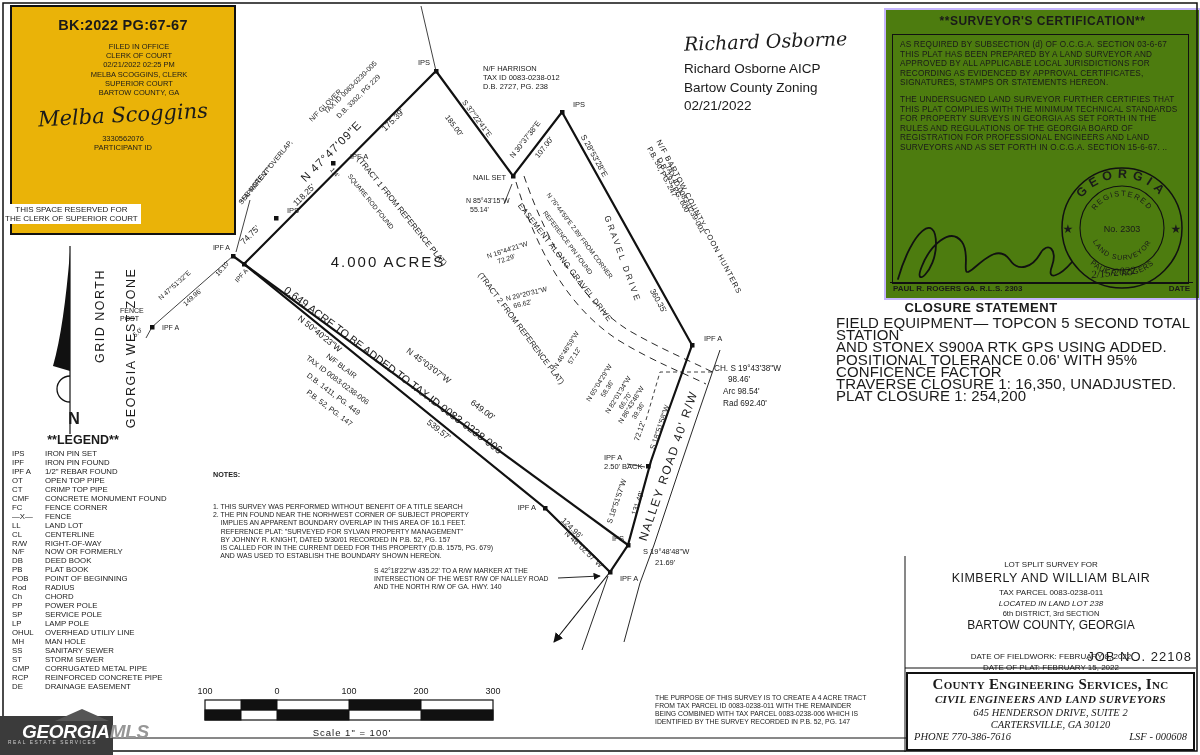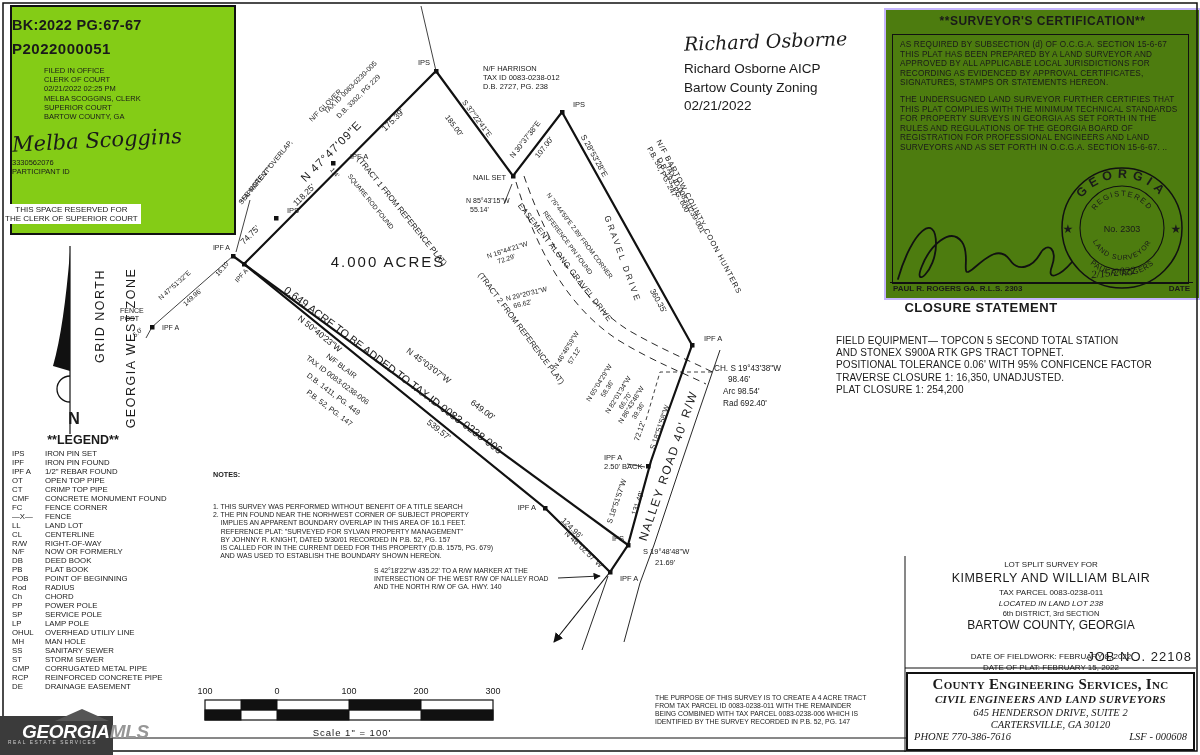--- a/index.html
+++ b/index.html
@@ -3,21 +3,21 @@
 <meta charset="utf-8">
 <style>
   html,body{margin:0;padding:0;background:#e8e8e8;}
   #sheet{position:relative;width:1200px;height:755px;background:#ffffff;overflow:hidden;
          font-family:"Liberation Sans",sans-serif;color:#1a1a1a;}
   .abs{position:absolute;}
   #plat-svg{position:absolute;left:0;top:0;z-index:5;pointer-events:none;}
   #plat-svg text{fill:#1a1a1a;font-family:"Liberation Sans",sans-serif;}
 
   
-  .clerk-box{left:10px;top:5px;width:222px;height:226px;border:2.5px solid #111;text-align:left;background:#84cc16;}
+  .clerk-box{left:10px;top:5px;width:222px;height:226px;border:2.5px solid #111;text-align:center;background:#eab308;}
   .clerk-l1{font-size:14.5px;font-weight:bold;margin-top:10px;letter-spacing:.3px;}
   .clerk-l2{font-size:15px;font-weight:bold;margin-top:7px;letter-spacing:.5px;}
   .clerk-filed{font-size:7.5px;line-height:9.2px;margin-top:9px;padding-left:32px;}
   .clerk-sig{font-family:"DejaVu Serif","Liberation Serif",serif;font-style:italic;font-size:21px;
              margin-top:6px;transform:rotate(-3deg);}
   .clerk-id{font-size:7.5px;line-height:9px;margin-top:7px;}
   .reserved{left:4px;top:204px;font-size:8px;line-height:9px;background:#fff;text-align:center;padding:1px 3px 1px 1px;}
 
   
   .osborne-sig{left:684px;top:30px;font-family:"DejaVu Serif","Liberation Serif",serif;
@@ -31,21 +31,21 @@
   .cert-para{font-size:8.2px;line-height:9.6px;letter-spacing:.2px;}
   .cert-para + .cert-para{margin-top:7px;}
   .cert-sigrow{position:absolute;left:4px;top:272px;width:303px;border-top:1.2px solid #111;
                display:flex;justify-content:space-between;font-size:8px;font-weight:bold;padding:1px 3px;box-sizing:border-box;}
   .cert-date{position:absolute;left:205px;top:256px;font-style:italic;font-size:11px;transform:rotate(-6deg);
              font-family:"Liberation Serif",serif;}
 
   
   .closure{left:836px;top:300px;width:358px;}
   .closure-title{font-size:13px;font-weight:bold;text-align:center;width:290px;letter-spacing:.5px;}
-  .closure-lines{font-size:10px;line-height:12.2px;letter-spacing:.1px;margin-top:20px;}
+  .closure-lines{font-size:15px;line-height:12.2px;letter-spacing:.1px;margin-top:2px;}
 
   
   .legend{left:8px;top:433px;width:192px;}
   .legend-title{font-size:12.5px;font-weight:bold;text-align:center;width:150px;margin-bottom:3px;}
   .leg-row{display:flex;font-size:7.8px;line-height:8.95px;}
   .leg-abbr{width:37px;flex:none;padding-left:4px;box-sizing:border-box;}
 
   
   .notes{left:213px;top:470px;width:340px;}
   .notes-title{font-size:7.2px;font-weight:bold;}
@@ -84,21 +84,20 @@
   .mls-mls{color:#979797;}
   .mls-tag{position:relative;margin-left:8px;font-size:4.8px;letter-spacing:1.6px;color:#cfcfcf;}
 </style>
 </head>
 <body>
 
 <div id="sheet">
 
   <div class="abs clerk-box">
     <div class="clerk-l1">BK:2022 PG:67-67</div>
-    <div class="clerk-l2">P2022000051</div>
     <div class="clerk-filed">
 
     <div>FILED IN OFFICE</div>
         <div>CLERK OF COURT</div>
         <div>02/21/2022 02:25 PM</div>
         <div>MELBA SCOGGINS, CLERK</div>
         <div>SUPERIOR COURT</div>
         <div>BARTOW COUNTY, GA</div>
       </div>
     <div class="clerk-sig">Melba Scoggins</div>
@@ -116,36 +115,36 @@
   <div class="abs osborne-lines">
 
   <div>Richard Osborne AICP</div>
       <div>Bartow County Zoning</div>
       <div>02/21/2022</div>
     </div>
 
   <div class="abs cert-box">
     <div class="cert-title">**SURVEYOR'S CERTIFICATION**</div>
     <div class="cert-inner">
-      <div class="cert-para">AS REQUIRED BY SUBSECTION (d) OF O.C.G.A. SECTION 15-6-67 THIS PLAT HAS BEEN PREPARED BY A LAND SURVEYOR AND APPROVED BY ALL APPLICABLE LOCAL JURISDICTIONS FOR RECORDING AS EVIDENCED BY APPROVAL CERTIFICATES, SIGNATURES, STAMPS OR STATEMENTS HEREON.</div>
+      <div class="cert-para">AS REQUIRED BY SUBSECTION (d) OF O.C.G.A. SECTION 03-6-67 THIS PLAT HAS BEEN PREPARED BY A LAND SURVEYOR AND APPROVED BY ALL APPLICABLE LOCAL JURISDICTIONS FOR RECORDING AS EVIDENCED BY APPROVAL CERTIFICATES, SIGNATURES, STAMPS OR STATEMENTS HEREON.</div>
       <div class="cert-para">THE UNDERSUGNED LAND SURVEYOR FURTHER CERTIFIES THAT THIS PLAT COMPLIES WITH THE MINIMUM TECHNICAL STANDARDS FOR PROPERTY SURVEYS IN GEORGIA AS SET FORTH IN THE RULES AND REGULATIONS OF THE GEORGIA BOARD OF REGISTRATION FOR PROFESSIONAL ENGINEERS AND LAND SURVEYORS AND AS SET FORTH IN O.C.G.A. SECTION 15-6-67. ..</div>
     </div>
     <div class="cert-date">2/15/2022</div>
     <div class="cert-sigrow">
       <span>PAUL R. ROGERS GA. R.L.S. 2303</span>
       <span>DATE</span>
     </div>
   </div>
 
   <div class="abs closure">
     <div class="closure-title">CLOSURE STATEMENT</div>
     <div class="closure-lines">
 
     <div>FIELD EQUIPMENT— TOPCON 5 SECOND TOTAL STATION</div>
-        <div>AND STONEX S900A RTK GPS TRACT TOPNET.</div>
+        <div>AND STONEX S900A RTK GPS USING ADDED.</div>
         <div>POSITIONAL TOLERANCE 0.06' WITH 95% CONFICENCE FACTOR</div>
         <div>TRAVERSE CLOSURE 1: 16,350, UNADJUSTED.</div>
         <div>PLAT CLOSURE 1: 254,200</div>
       </div>
   </div>
 
   <div class="abs legend">
     <div class="legend-title">**LEGEND**</div>
     <div>
 

